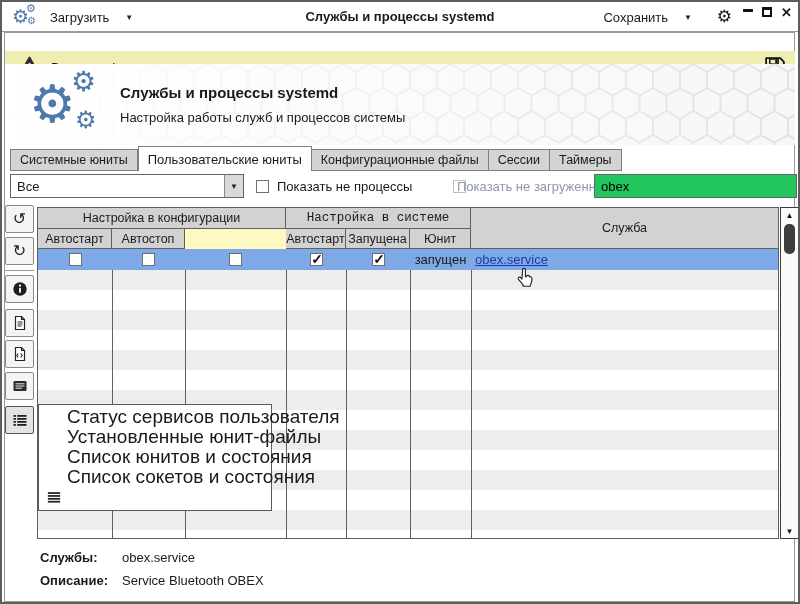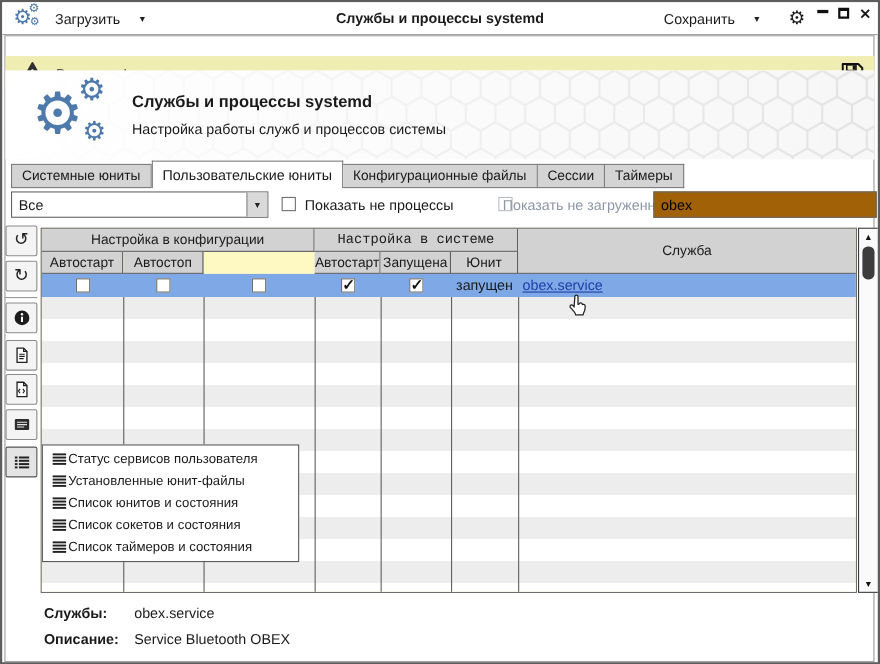--- a/index.html
+++ b/index.html
@@ -53,21 +53,21 @@
   .combo { left:8px; top:0; width:234px; height:24px; border:1px solid #666; background:#fff; display:flex; align-items:center; }
   .combo-value { flex:1; padding-left:6px; font-size:13px; }
   .combo-btn { width:19px; height:22px; background:#d9d9d9; border-left:1px solid #8a8a8a; display:flex; align-items:center; justify-content:center; font-size:8px; color:#222; }
   .cb { width:13px; height:13px; border:1px solid #6f6f6f; background:#fff; display:inline-block; position:relative; }
   .cb.checked::after { content:"✓"; position:absolute; left:0; top:-3px; width:13px; text-align:center; font-size:14px; font-weight:bold; color:#111; }
   .cb.disabled { border-color:#b9bec6; }
   .fcb1 { left:254px; top:5px; }
   .flab1 { left:275px; top:5px; font-size:13px; }
   .fcb2 { left:434px; top:5px; }
   .flab2 { left:455px; top:5px; font-size:13px; color:#8d97a7; }
-  .search-input { left:592px; top:0; width:203px; height:24px; border:1px solid #666; font-size:13px; padding:0 6px; font-family:"Liberation Sans", sans-serif; background:#a16207; }
+  .search-input { left:592px; top:0; width:203px; height:24px; border:1px solid #666; font-size:13px; padding:0 6px; font-family:"Liberation Sans", sans-serif; background:#22c55e; }
 
   
   .toolbtn { left:3px; width:29px; height:28px; background:#f4f4f4; border:1px solid #8a8a8a; border-radius:2px; display:flex; align-items:center; justify-content:center; z-index:2; }
   .toolbtn.pressed { background:#e4e4e4; border-color:#555; }
   .tool-sep { left:2px; width:30px; height:1px; background:#9a9a9a; z-index:2; }
   .glyph-icon { font-size:16px; line-height:1; color:#222; }
 
   
   .table { left:35px; top:205px; width:742px; height:332px; border:1px solid #5f5f5f; background:#fef9c3; z-index:1; }
   .th { position:absolute; background:#d2d2d2; font-size:12.5px; display:flex; align-items:center; justify-content:center; border-right:1px solid #5f5f5f; border-bottom:1px solid #5f5f5f; white-space:nowrap; overflow:hidden; }
@@ -78,21 +78,21 @@
              background:repeating-linear-gradient(180deg,#ededed 0 20px,#ffffff 20px 40px); }
   .vline { position:absolute; top:0; width:1px; height:268px; background:#5f5f5f; }
 
   
   .vscroll { left:778px; top:205px; width:19px; height:332px; border:1px solid #3c3c3c; background:#fafafa; z-index:1; }
   .sb-arrow { position:absolute; left:0; width:17px; height:14px; display:flex; align-items:center; justify-content:center; font-size:8px; color:#111; }
   .sb-thumb { position:absolute; left:3px; top:16px; width:11px; height:30px; background:#3d3d3d; border-radius:5px; }
 
   
   .ctxmenu { left:36px; top:402px; width:234px; height:107px; background:#fff; border:1px solid #5a5a5a; z-index:6; padding-top:2px; }
-  .ctx-item { height:20px; display:flex; align-items:center; gap:1px; padding-left:8px; font-size:12px; white-space:nowrap; }
+  .ctx-item { height:20px; display:flex; align-items:center; gap:20px; padding-left:8px; font-size:19px; white-space:nowrap; }
 
   
   .det-label { font-size:13px; font-weight:bold; }
   .det-value { font-size:13px; }
 
   .hand { left:511px; top:264px; z-index:3; }
 </style>
 </head>
 <body>
 
@@ -352,21 +352,20 @@
     </div>
     <div class="ctx-item">
       <svg width="14" height="14" viewBox="0 0 16 16">
           <g fill="#222">
             <rect x="1" y="2.5" width="14" height="2"></rect>
             <rect x="1" y="5.8" width="14" height="2"></rect>
             <rect x="1" y="9.1" width="14" height="2"></rect>
             <rect x="1" y="12.4" width="14" height="2"></rect>
           </g>
         </svg>
-      <span>Список таймеров и состояния</span>
     </div>
   </div>
 
   <div class="abs det-label" style="left:38px;top:548px;">Службы:</div>
   <div class="abs det-value" style="left:120px;top:548px;">obex.service</div>
   <div class="abs det-label" style="left:38px;top:571px;">Описание:</div>
   <div class="abs det-value" style="left:120px;top:571px;">Service Bluetooth OBEX</div>
 
 </div>
 

